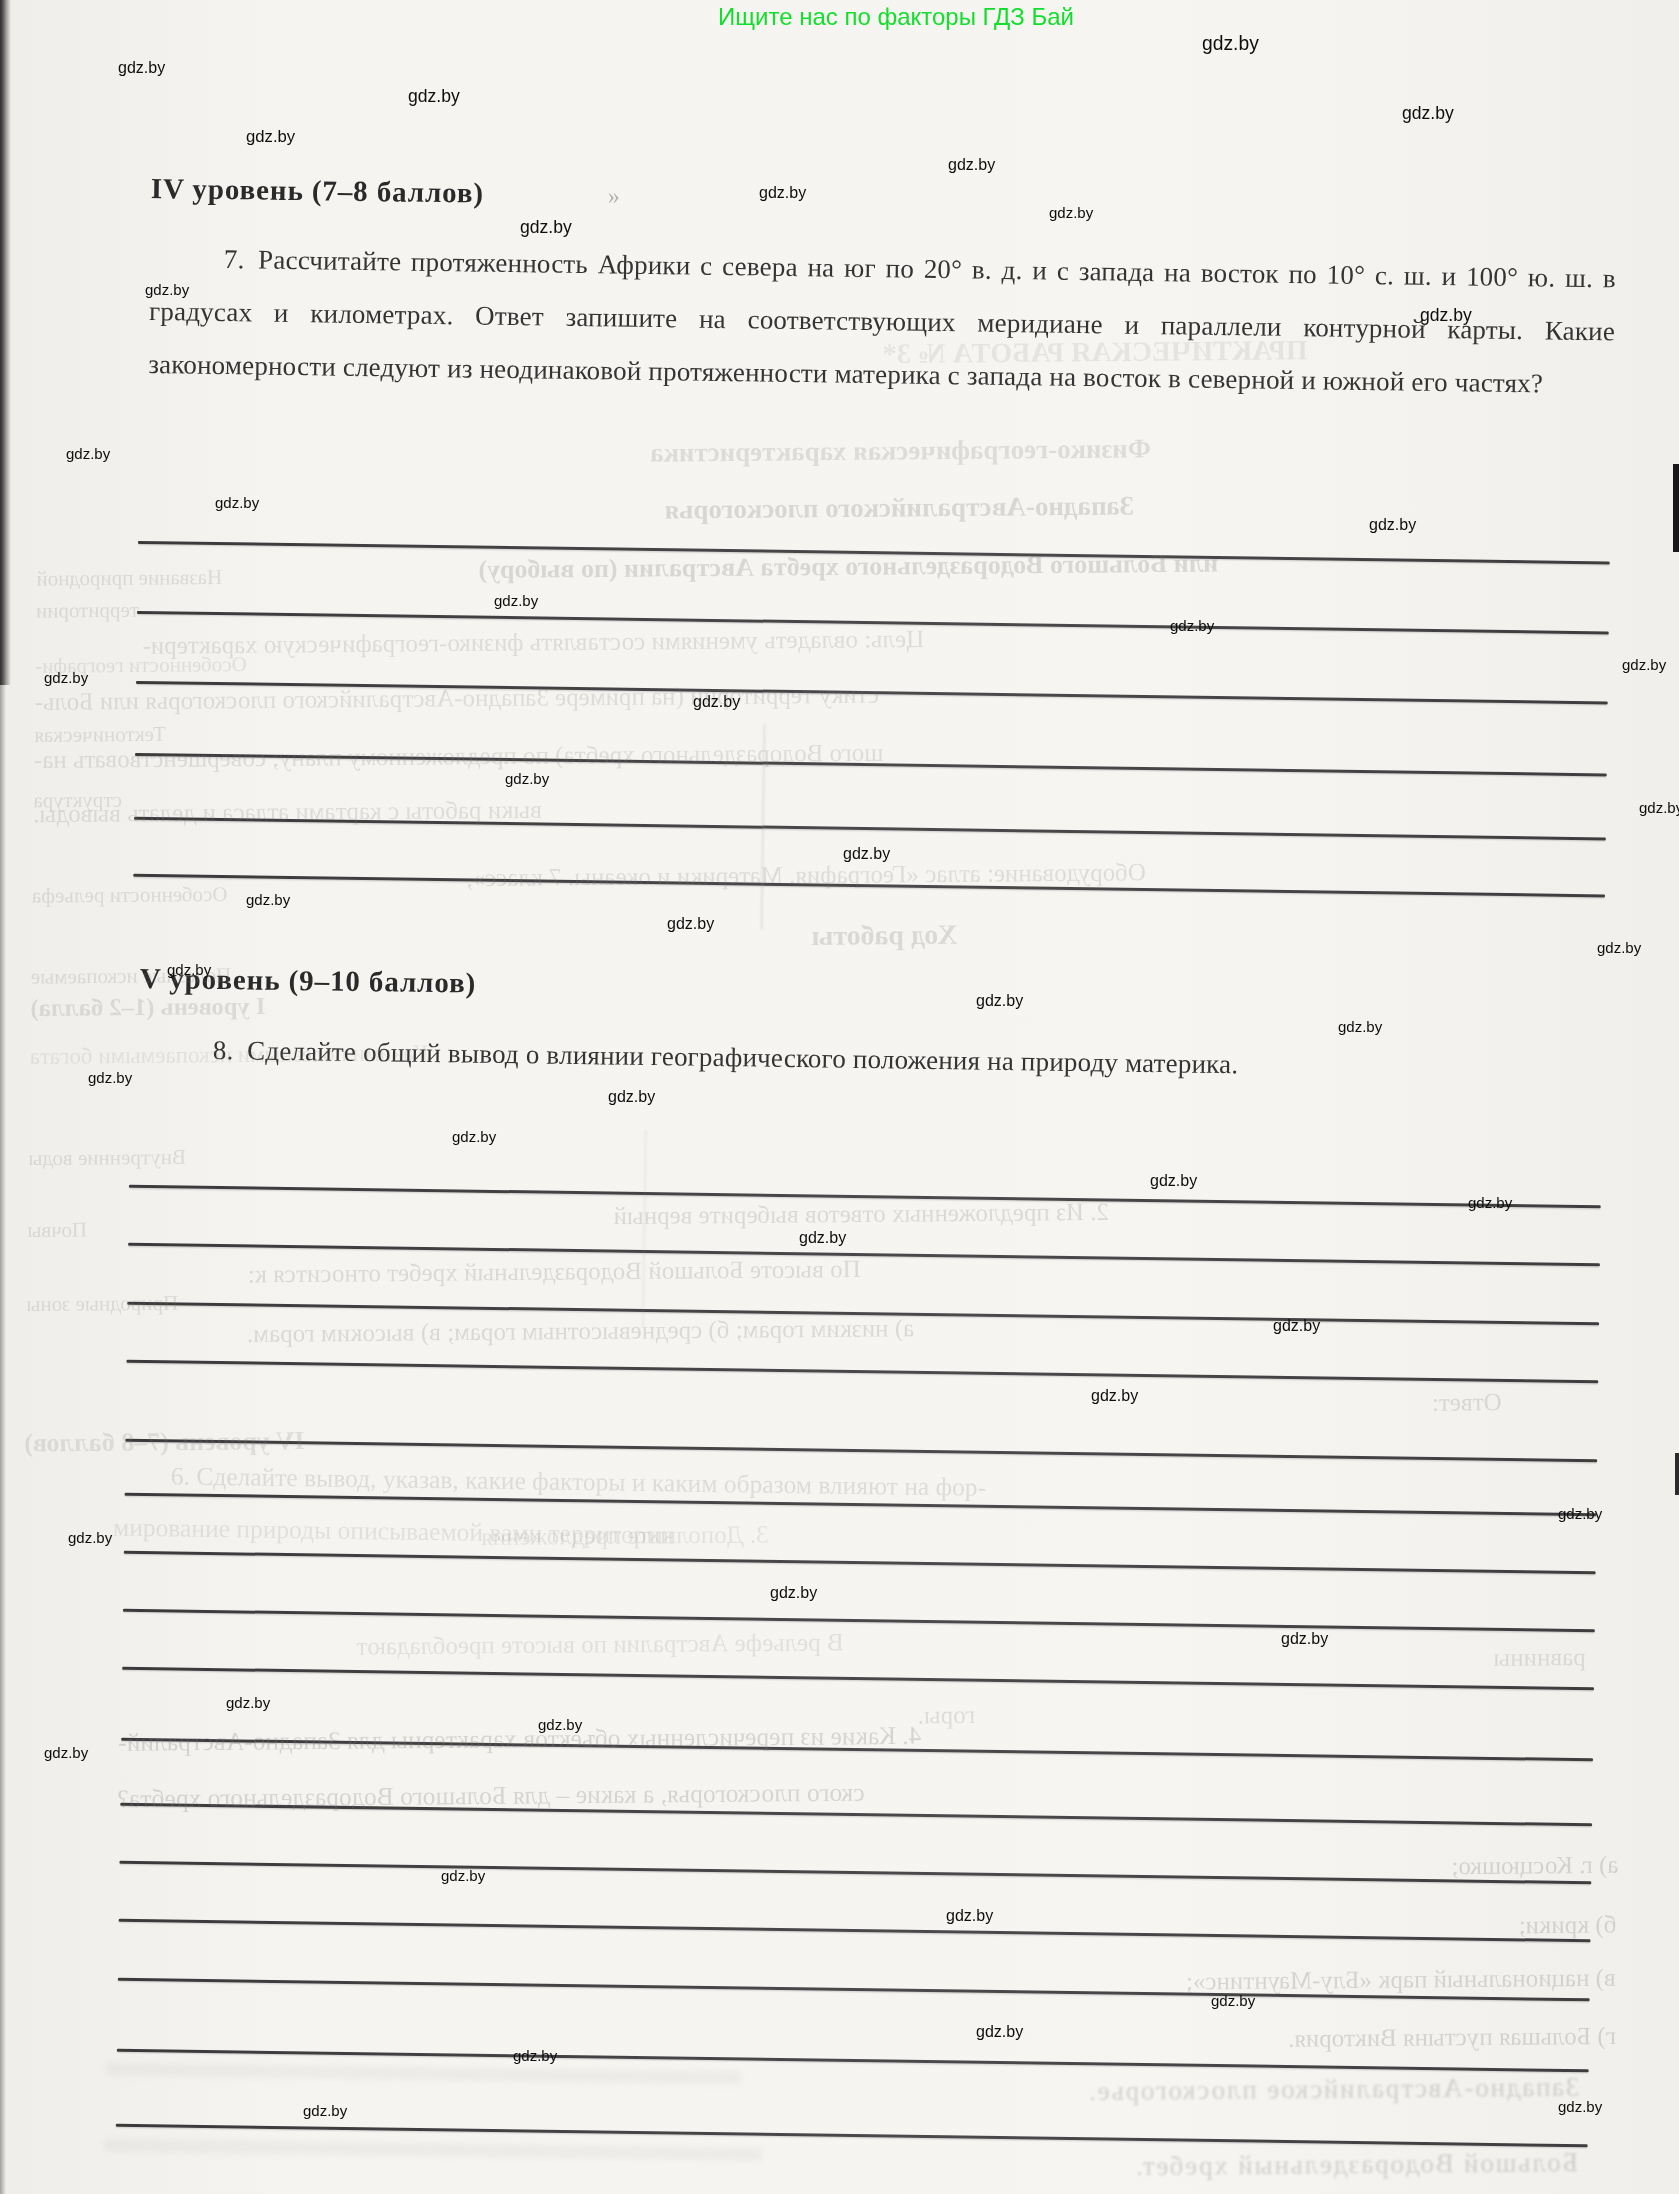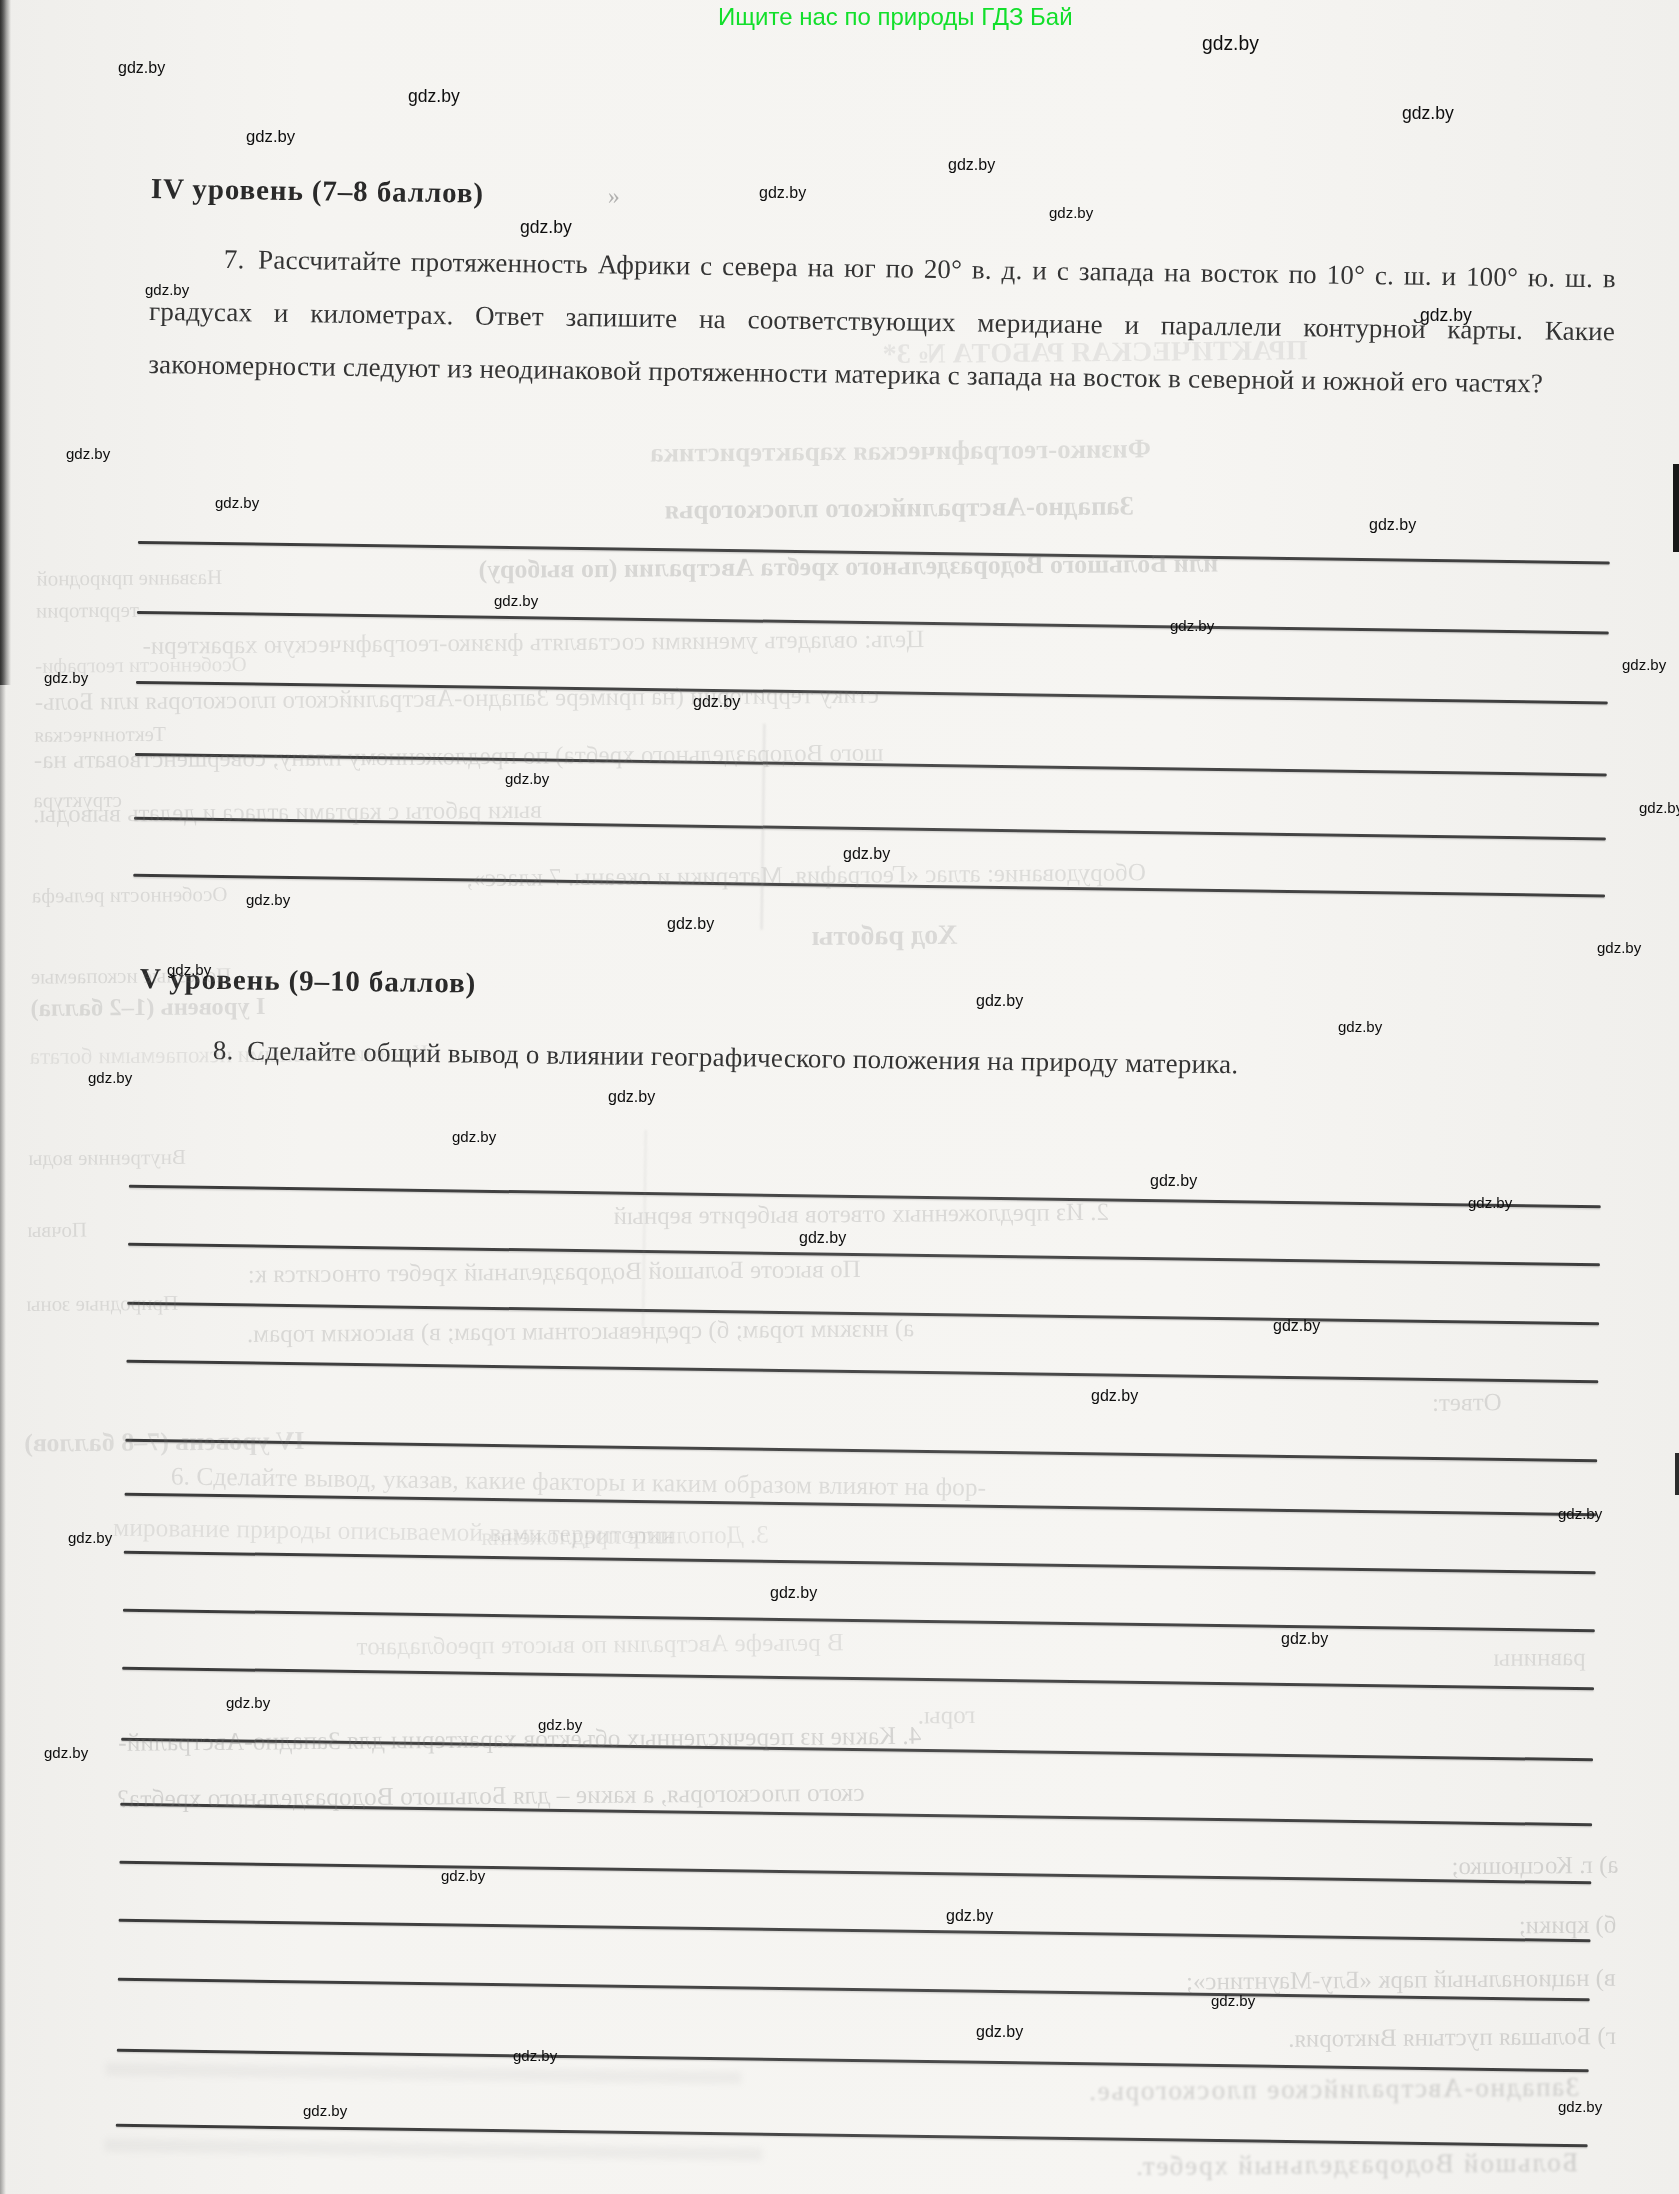--- a/index.html
+++ b/index.html
@@ -44,21 +44,21 @@
 </head>
 <body>
 
 <div class="page">
 
   <div class="edge-left"></div>
   <div class="edge-left-soft"></div>
   <div class="right-nick"></div>
   <div class="right-nick2"></div>
 
-  <div class="promo">Ищите нас по природы ГДЗ Бай</div>
+  <div class="promo">Ищите нас по факторы ГДЗ Бай</div>
 
   <div class="tilt">
 
     <h2 class="lvl" style="top:172px">IV уровень (7–8 баллов)</h2>
 
     <p class="task" style="top:232px"><span>7.</span> <span>Рассчитайте протяженность Африки с севера на юг по 20° в. д. и с запада на восток по 10° с. ш. и 100° ю. ш. в градусах и километрах. Ответ запишите на соответствующих меридиане и параллели контурной карты. Какие закономерности следуют из неодинаковой протяженности материка с запада на восток в северной и южной его частях?</span></p>
 
     <div id="lines-a">
         <div class="aline" style="top: 541px;"></div>
         <div class="aline" style="top: 611px;"></div>

